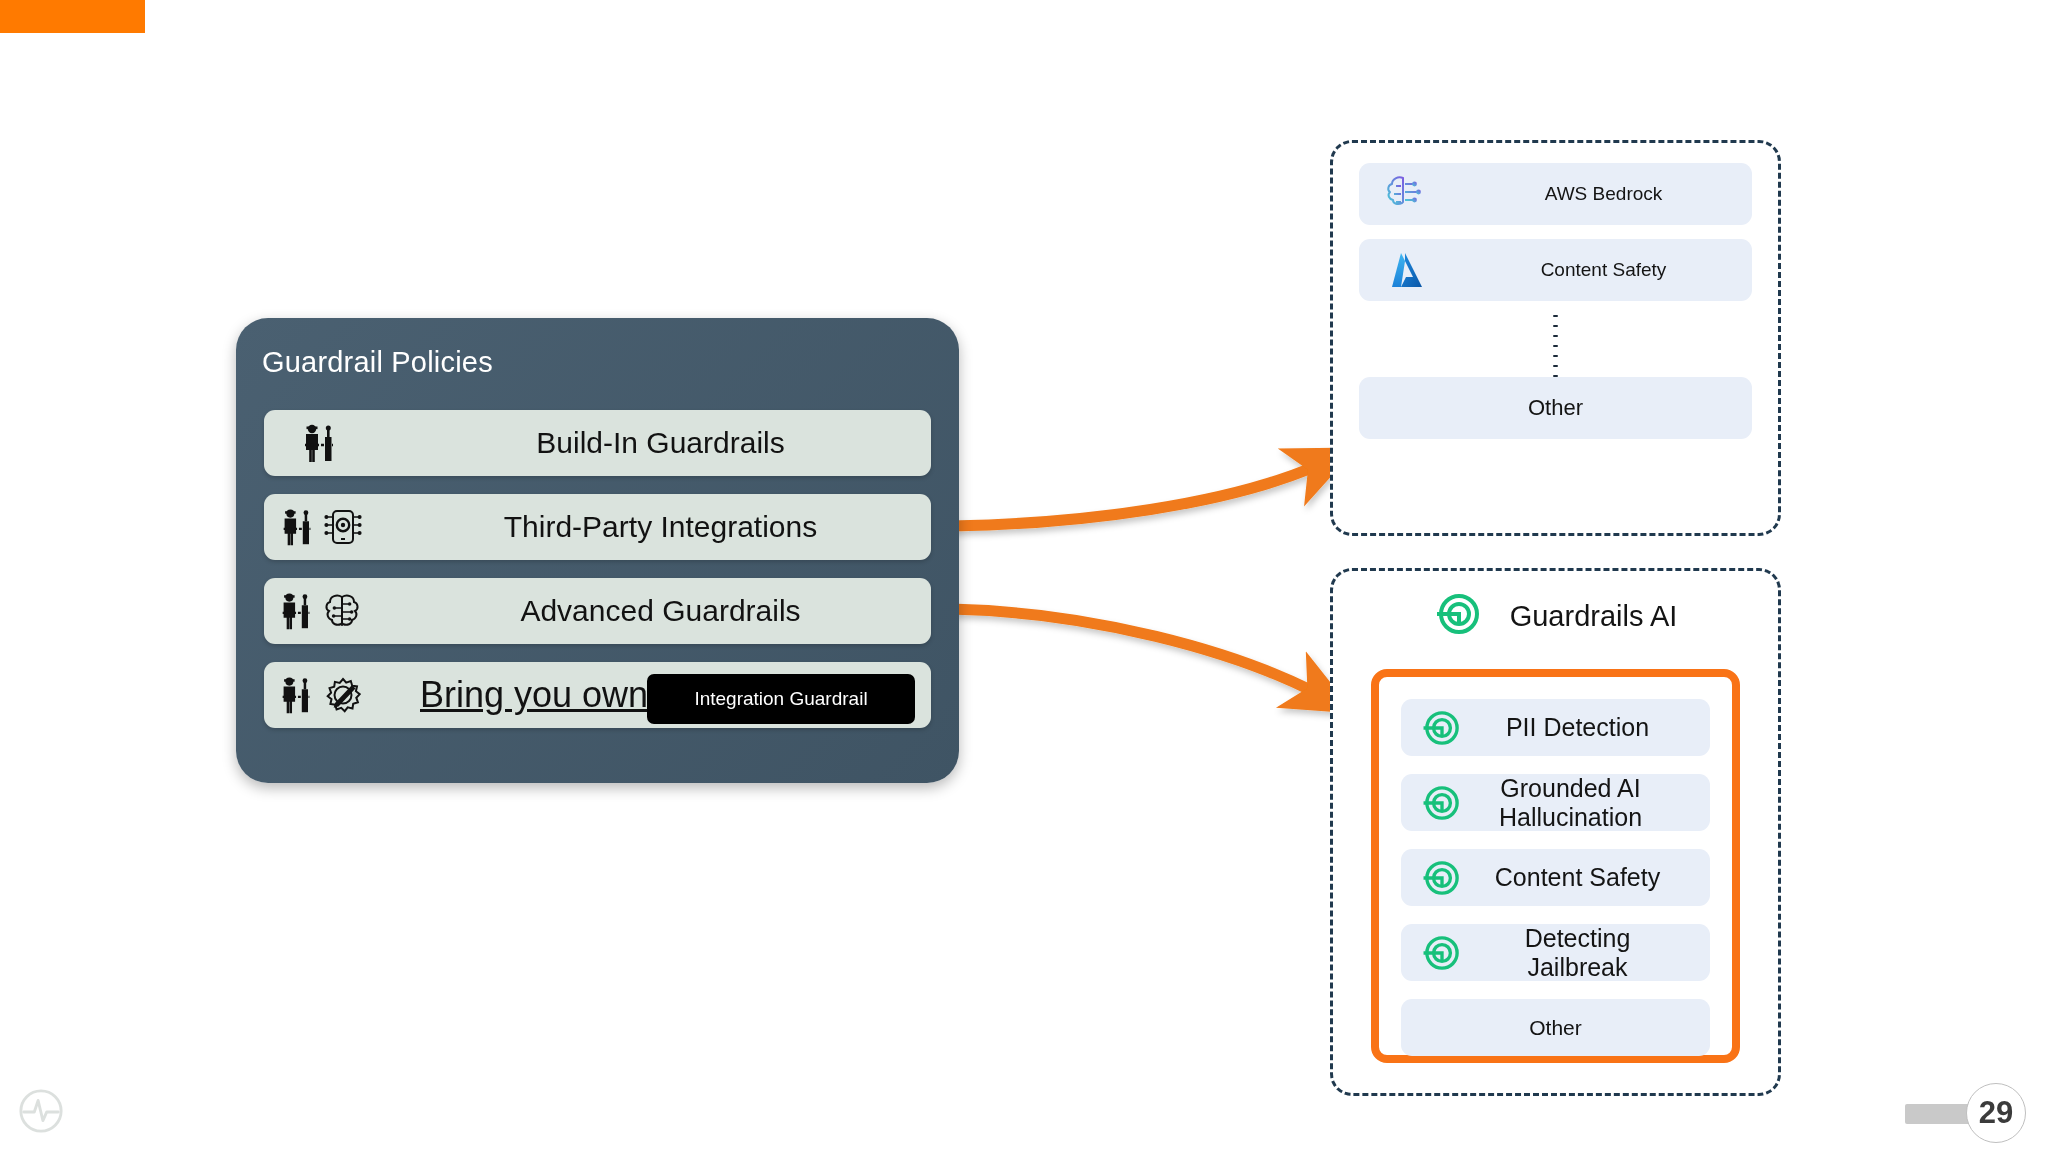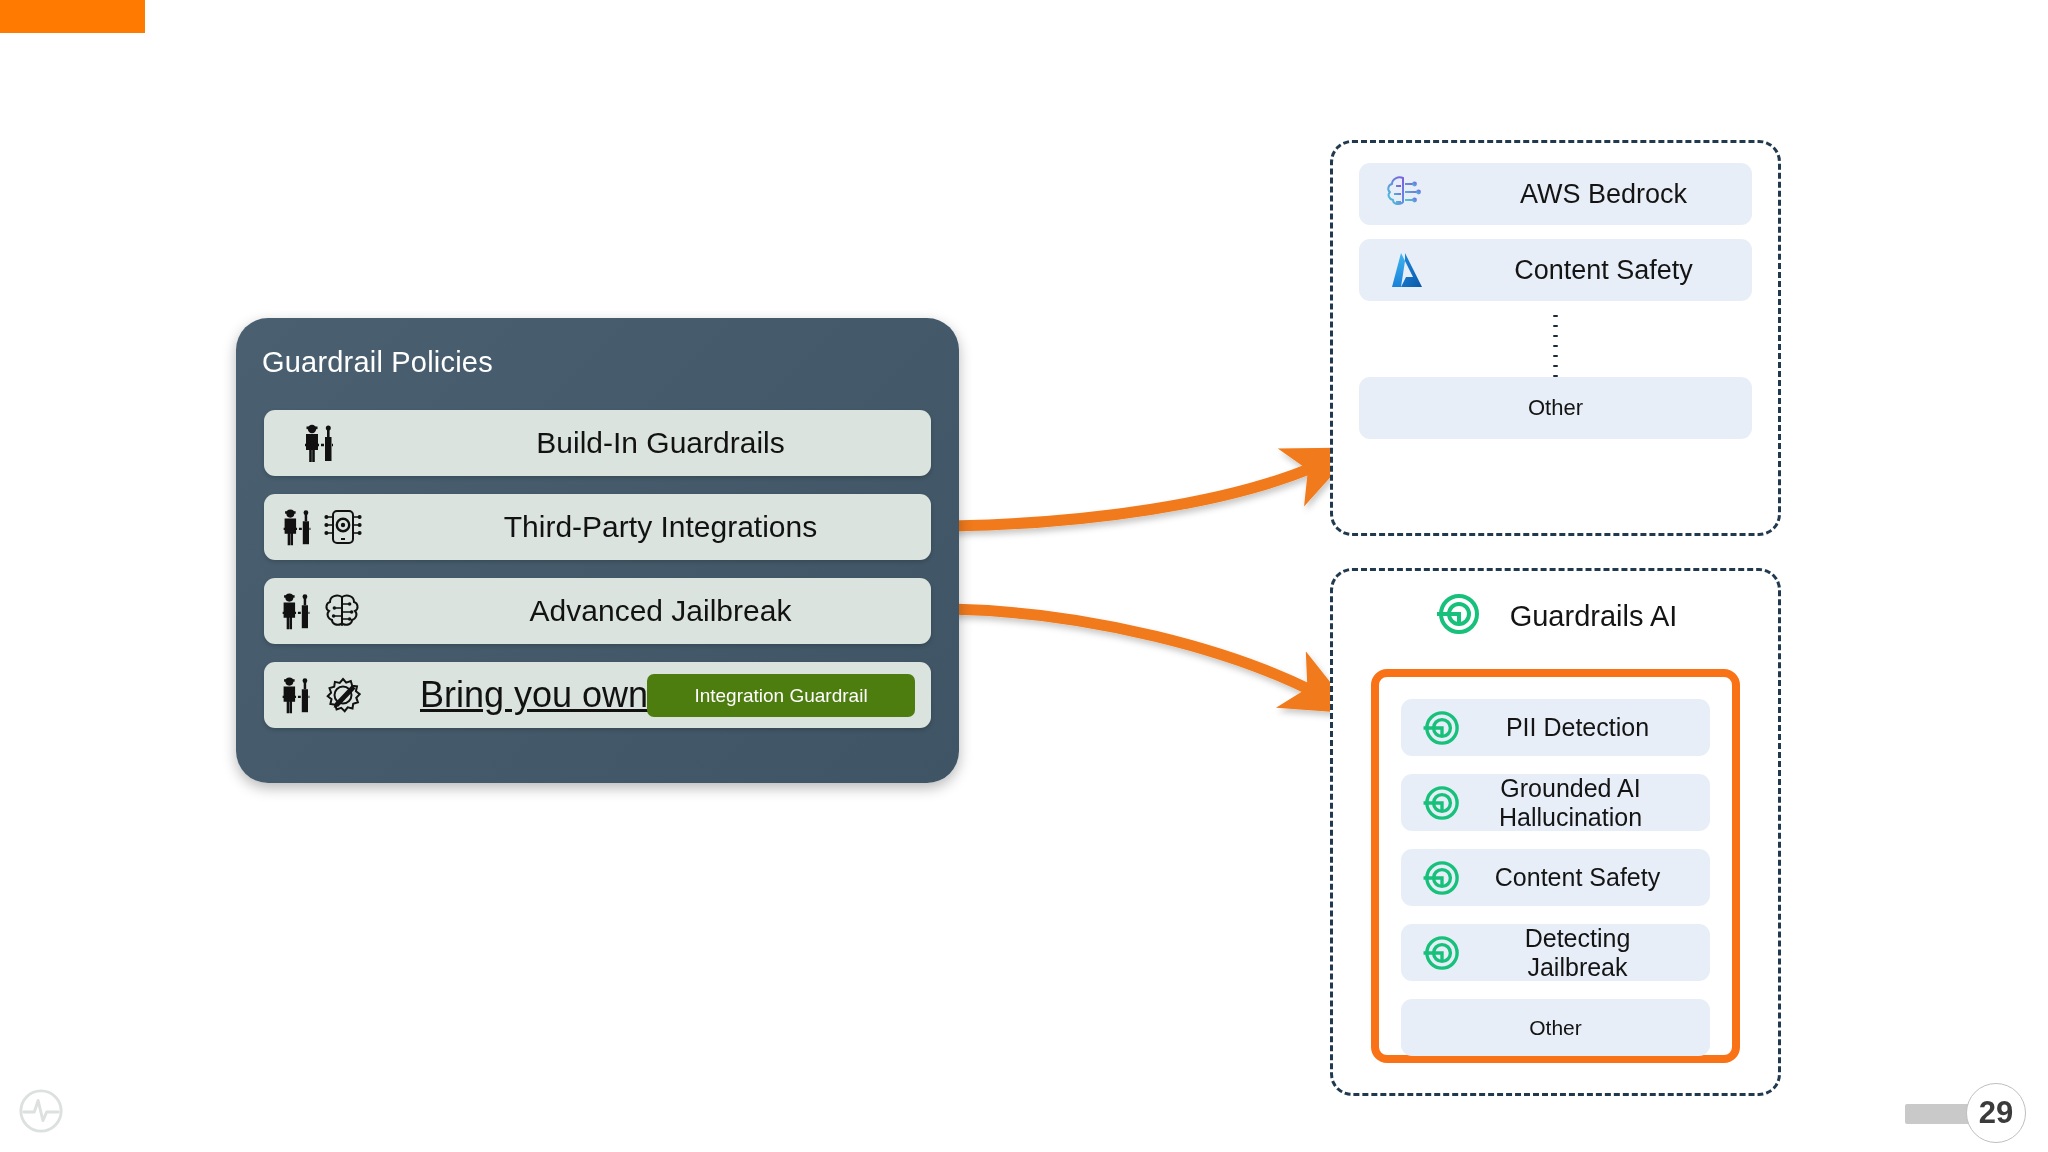--- a/index.html
+++ b/index.html
@@ -24,35 +24,35 @@
                 letter-spacing:.2px;}
   .policy-rows{position:absolute;left:28px;top:92px;right:28px;}
   .policy-row{height:66px;background:#DAE3DD;border-radius:11px;margin-bottom:18px;
               display:flex;align-items:center;position:relative;
               box-shadow:0 2px 4px rgba(0,0,0,.18);gap:44px;}
   .policy-row .row-icons{width:112px;display:flex;align-items:center;
                          justify-content:center;gap:2px;flex:0 0 auto;}
   .policy-row .row-label{flex:1;text-align:center;font-size:30px;color:#121212;
                          padding-right:30px;}
   .policy-row.byo .row-label{flex:0 0 auto;text-align:center;font-size:36px;padding:0;text-decoration:underline;}
-  .byo-badge{position:absolute;right:16px;top:12px;width:268px;height:43px;
-             background:#4d7c0f;border-radius:7px;display:flex;align-items:center;
+  .byo-badge{position:absolute;right:16px;top:12px;width:268px;height:50px;
+             background:#000000;border-radius:7px;display:flex;align-items:center;
              justify-content:center;font-size:19px;color:#ffffff;}
 
   
   .dash-box{position:absolute;border:3px dashed #20394e;border-radius:22px;
             background:#ffffff;}
   #third-party-box{left:1330px;top:140px;width:445px;height:390px;}
   #guardrails-box{left:1330px;top:568px;width:445px;height:522px;}
 
   .tile{background:#E8EEF8;border-radius:11px;display:flex;align-items:center;
         height:62px;margin:0 26px 14px 26px;}
   .tile .tile-icon{width:96px;display:flex;align-items:center;justify-content:center;
                    flex:0 0 auto;}
-  .tile .tile-label{flex:1;text-align:center;font-size:27px;color:#141414;
+  .tile .tile-label{flex:1;text-align:center;font-size:19px;color:#141414;
                     }
   .tile.other{justify-content:center;height:62px;}
   .tile.other .tile-label{padding:0;font-size:22px;}
 
   .vdots{height:62px;display:flex;flex-direction:column;align-items:center;
          justify-content:center;gap:8px;}
   .vdots i{display:block;width:5px;height:5px;background:#1c2b3a;border-radius:1px;}
 
   .gr-header{display:flex;align-items:center;justify-content:center;gap:26px;
              padding:18px 0 6px 0;}
@@ -174,21 +174,21 @@
           </g>
           <g fill="#111">
             <circle cx="28.6" cy="16" r="1.8"></circle>
               <circle cx="30.6" cy="24" r="1.8"></circle>
             <circle cx="28.6" cy="31" r="1.8"></circle>
             <circle cx="13.4" cy="20" r="1.8"></circle>
               <circle cx="12.6" cy="28" r="1.8"></circle>
           </g>
         </svg>
       </div>
-      <div class="row-label">Advanced Jailbreak</div>
+      <div class="row-label">Advanced Guardrails</div>
     </div>
 
     <div class="policy-row byo">
       <div class="row-icons">
         <svg width="44" height="46" viewBox="0 0 46 46">
           <circle cx="15" cy="9" r="4.2" fill="#111"></circle>
           <rect x="9.5" y="6.5" width="11" height="2.6" fill="#111"></rect>
           <path d="M9,14 h12 v16 h-3.2 v12 h-2.6 v-12 h-0.4 v12 h-2.6 v-12 H9 Z" fill="#111"></path>
           <path d="M8,25 h14" stroke="#111" stroke-width="2.4" stroke-dasharray="3 2.5"></path>
           <path d="M28,17 h6.5 v24 h-6.5 Z" fill="#111"></path>

